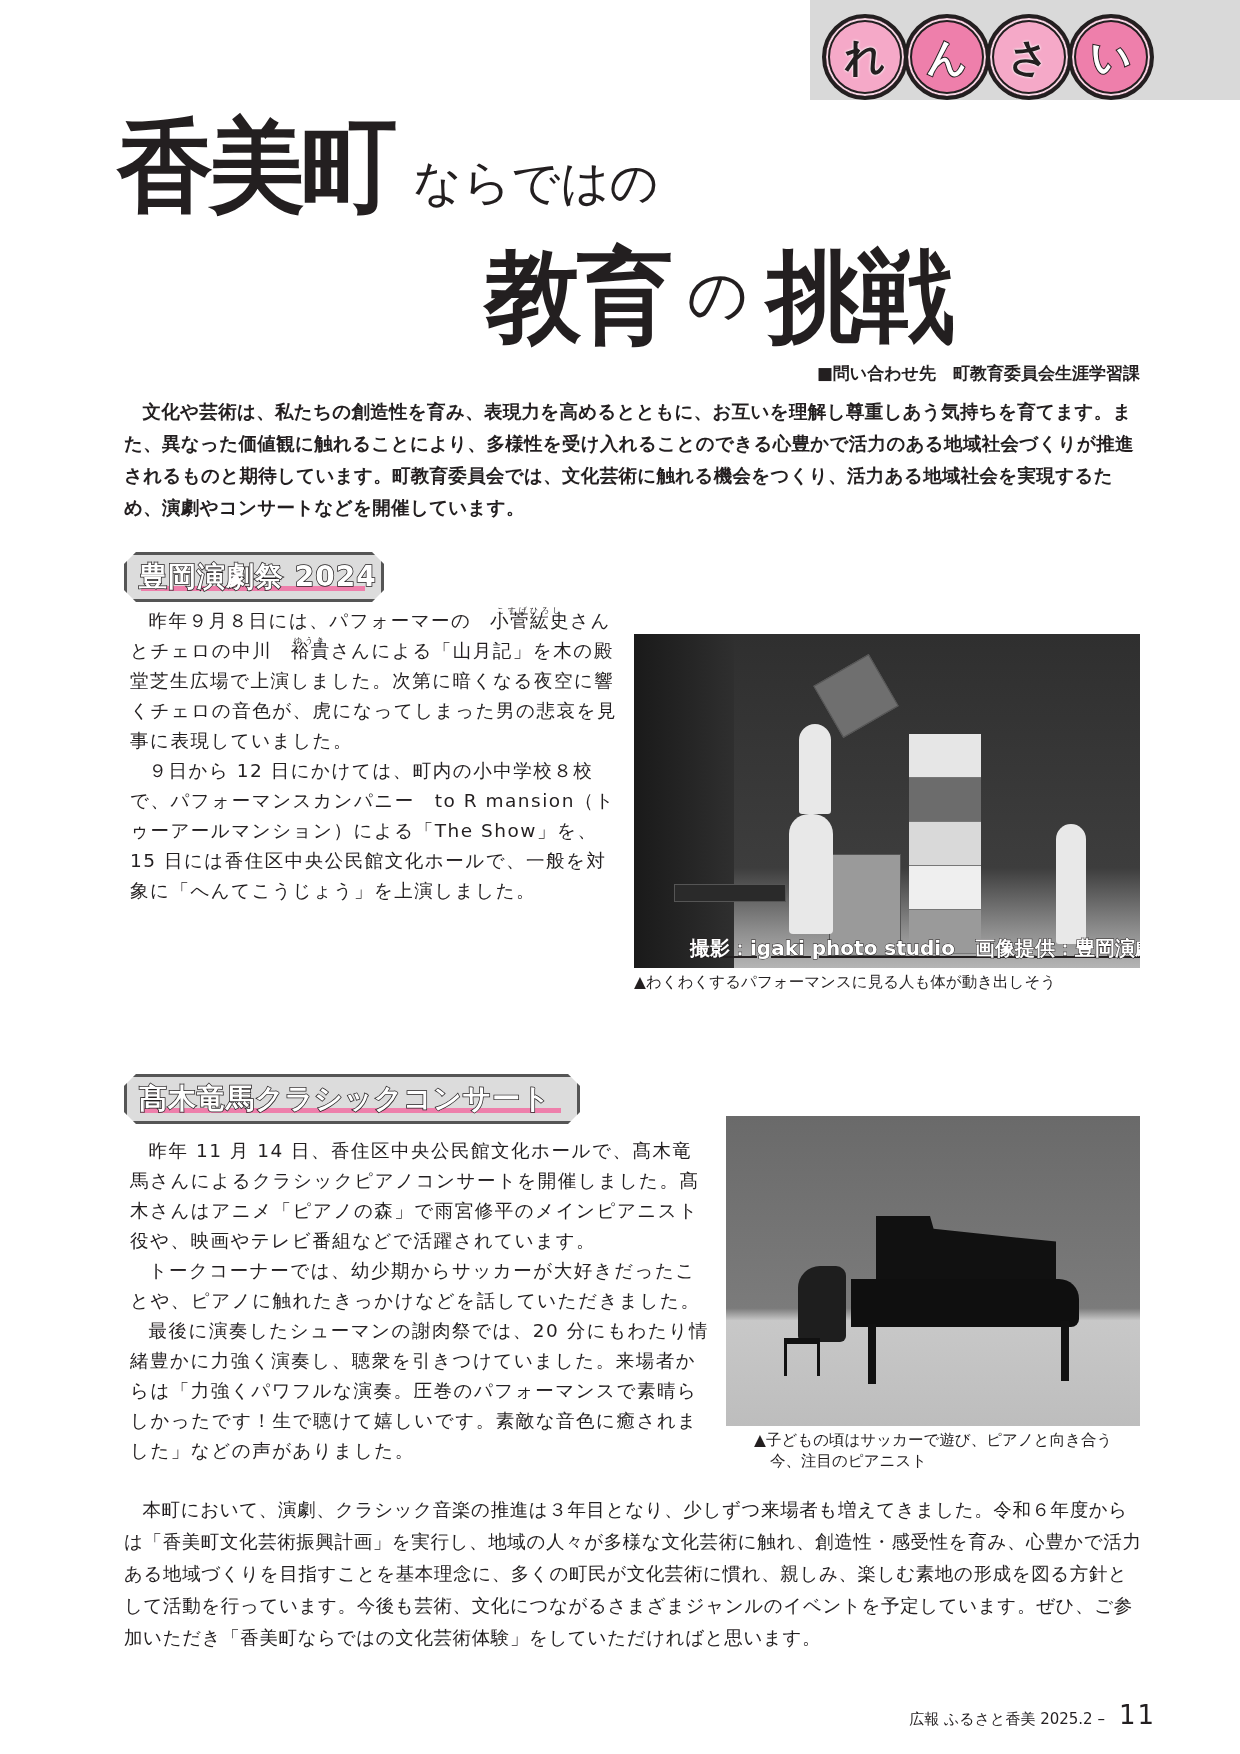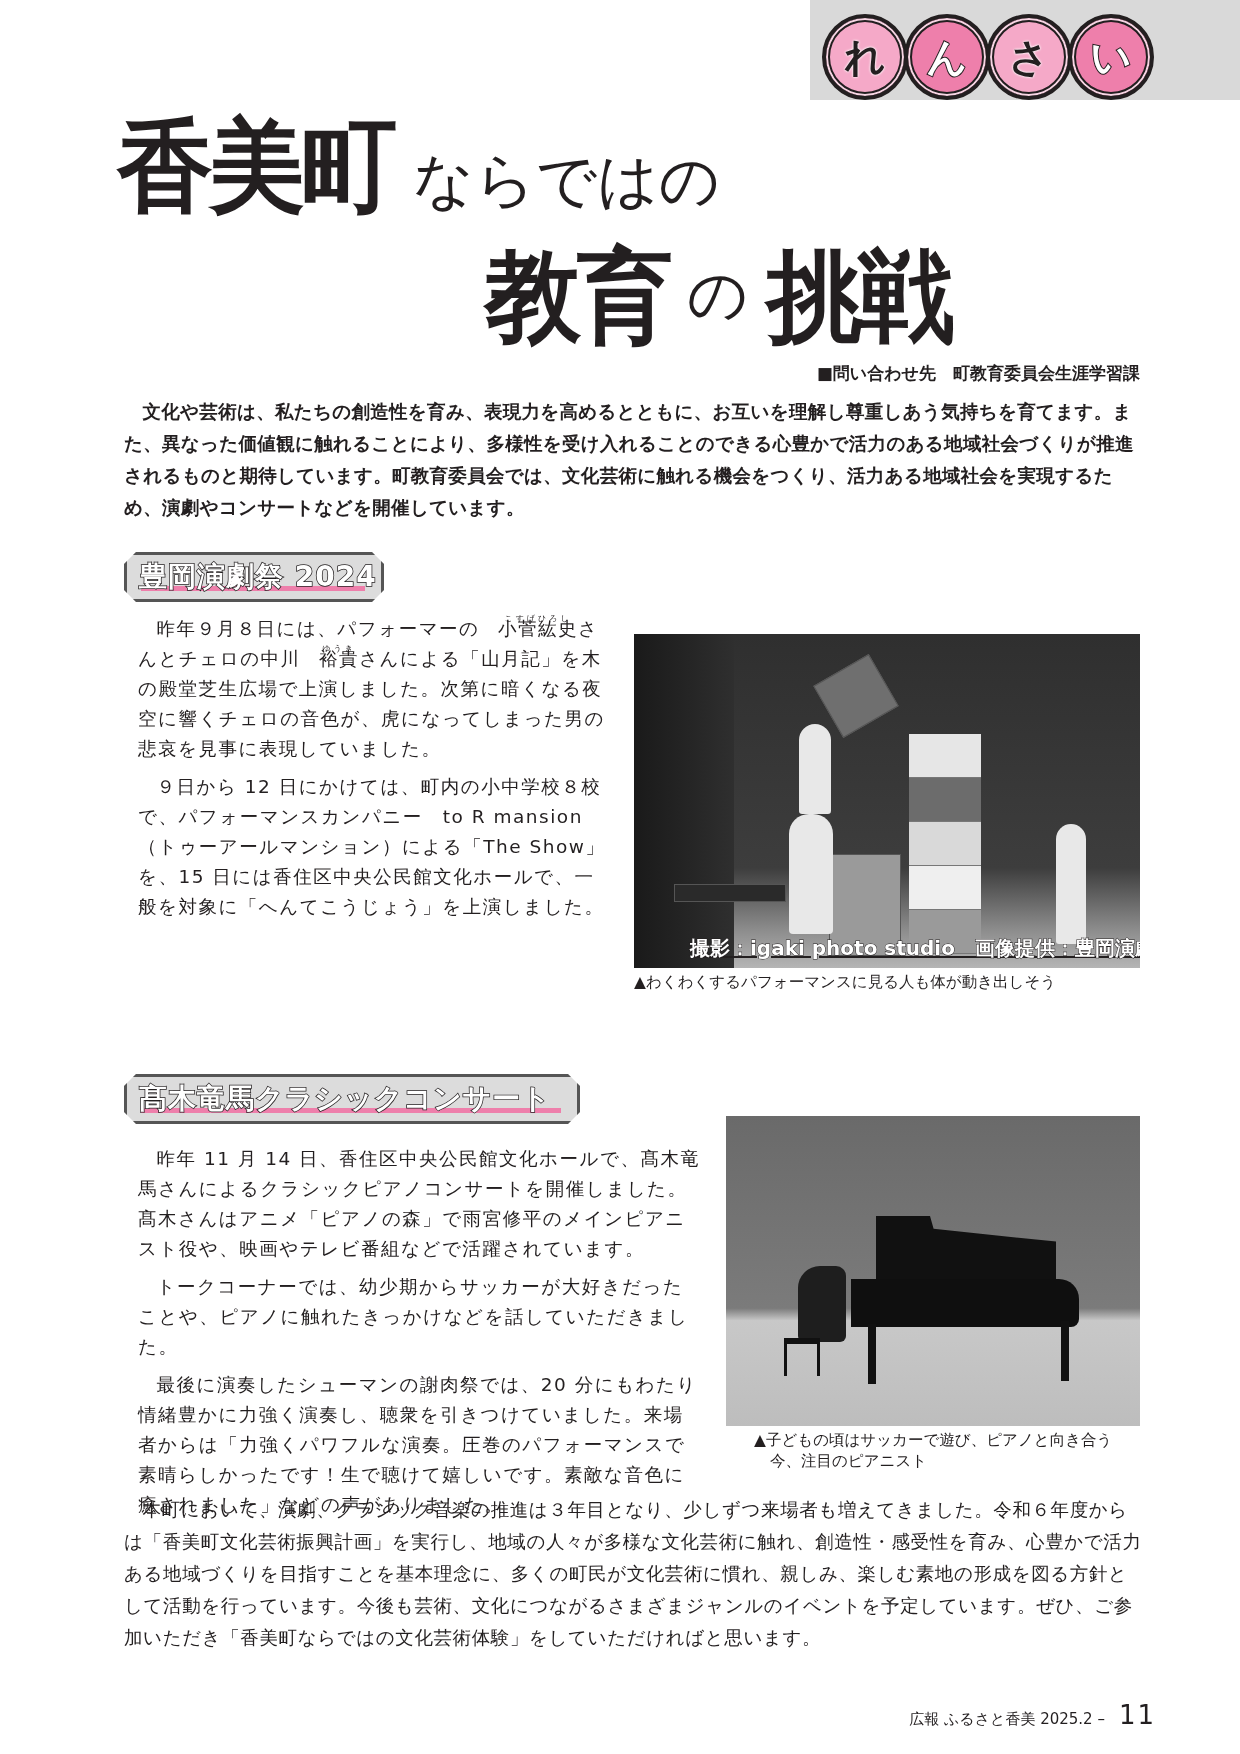--- a/index.html
+++ b/index.html
@@ -16,39 +16,39 @@
                    font-family:"DejaVu Sans",sans-serif; }
   .rensai-circle.c0, .rensai-circle.c2 { background:#f5a9c8; }
   .rensai-circle.c1, .rensai-circle.c3 { background:#ee7fab; }
   .rensai-circle span { color:#fff; -webkit-text-stroke:2px #231f20; paint-order:stroke fill; }
   .rensai-circle.c0 span, .rensai-circle.c2 span { color:#231f20; -webkit-text-stroke:0; text-shadow:0 0 3px #fff, 0 0 2px #fff; }
 
   
   .title1 { position:absolute; left:117px; top:118px; display:flex; align-items:flex-end; }
   .title-big { font-size:96px; font-weight:900; letter-spacing:-4px; line-height:1;
                font-family:"DejaVu Sans",sans-serif; transform:scaleY(1.05); }
-  .title-mid { font-size:60px; font-weight:normal; line-height:1; margin-left:20px; margin-bottom:4px; }
+  .title-mid { font-size:48px; font-weight:normal; line-height:1; margin-left:20px; margin-bottom:4px;font-family:Liberation Mono, monospace; }
   .title2 { position:absolute; left:485px; top:248px; display:flex; align-items:center; }
   .title-no { font-size:60px; margin:0 18px 4px; line-height:1; }
 
   .contact { position:absolute; right:100px; top:362px; font-size:17px; font-weight:bold;text-align:right; }
 
   .intro { position:absolute; left:124px; top:396px; width:1016px; font-size:18.5px;
            font-weight:bold; line-height:32px; text-indent:1em; letter-spacing:0.3px; }
 
   
   .sec-head { position:absolute; height:50px; background:#dcdcdc; border:3px solid #555;
               clip-path: polygon(12px 0, calc(100% - 12px) 0, 100% 12px, 100% calc(100% - 12px), calc(100% - 12px) 100%, 12px 100%, 0 calc(100% - 12px), 0 12px);
               display:flex; align-items:center; padding:12px 12px; box-sizing:border-box; }
   .sec-head .sec-label { position:relative; font-size:28px; font-weight:900; color:#fff;
               -webkit-text-stroke:1.5px #231f20; paint-order:stroke fill; letter-spacing:1px; white-space:nowrap; }
   .sec-head .underline { position:absolute; left:14px; right:16px; bottom:8px; height:5px; background:#ee7fab; }
 
   .body-text { position:absolute; font-size:18.5px; line-height:30px; letter-spacing:1.5px; }
-  .body-text p { margin:8px; text-indent:1em; }
+  .body-text p { margin:0; text-indent:1em; }
 
   .ruby-wrap { position:relative; display:inline-block; }
   .ruby-wrap .rt { position:absolute; top:-10px; left:0; right:0; text-align:center; font-size:8px; letter-spacing:3px; white-space:nowrap; }
 
   
   .photo { position:absolute; overflow:hidden; background:#3a3a3a; }
   .photo1 { left:634px; top:634px; width:506px; height:334px;
             background: linear-gradient(180deg,#2f2f2f 0%, #3d3d3d 70%, #8a8a8a 88%, #b5b5b5 100%); }
   .curtain { position:absolute; left:0; top:0; width:100px; height:100%; background:linear-gradient(90deg,#1a1a1a,#262626 60%,#2f2f2f); }
   .blk { position:absolute; background:#8a8a8a; border:1px solid #555; }

